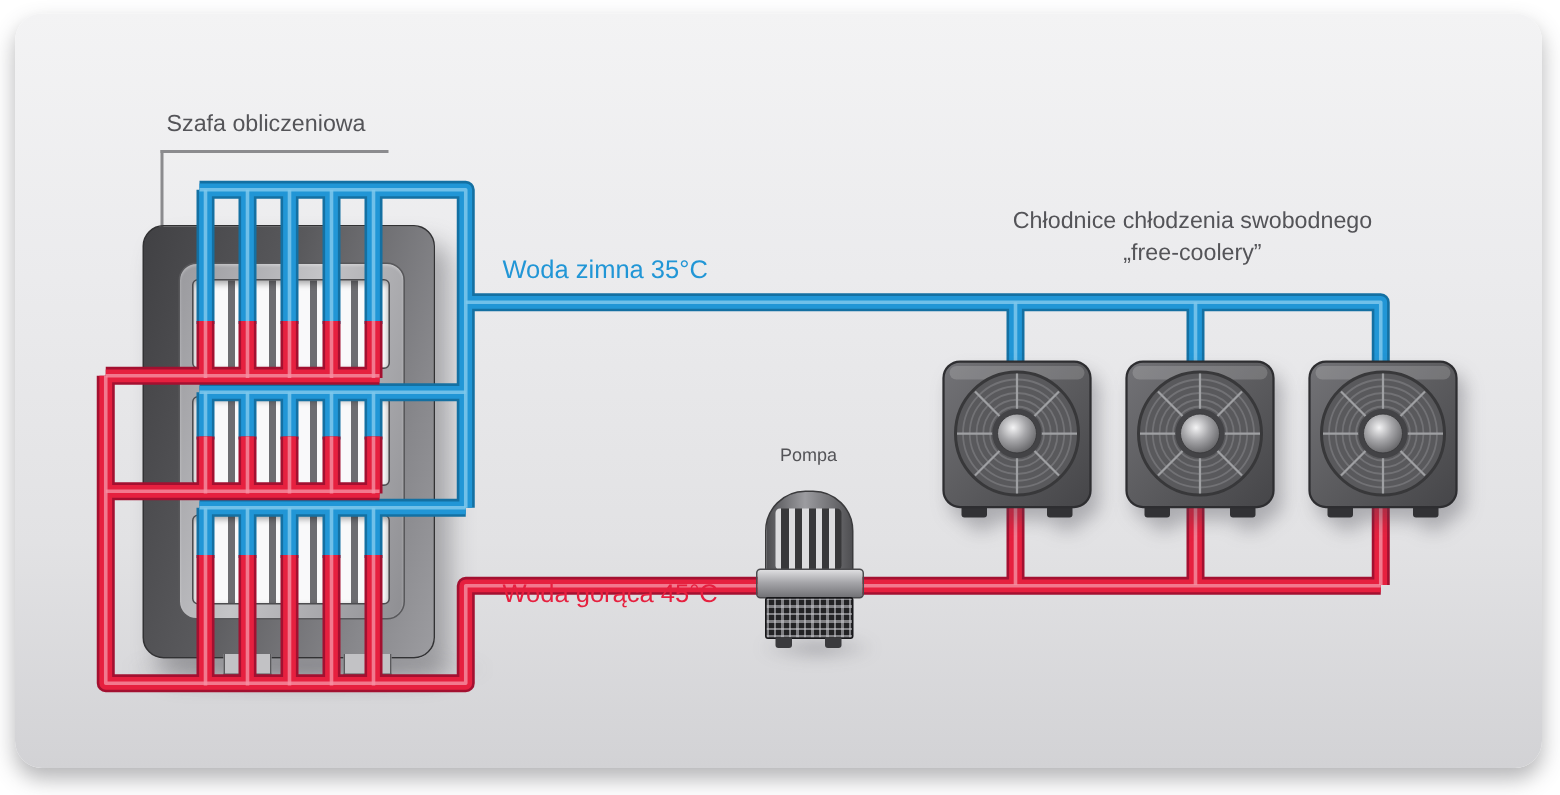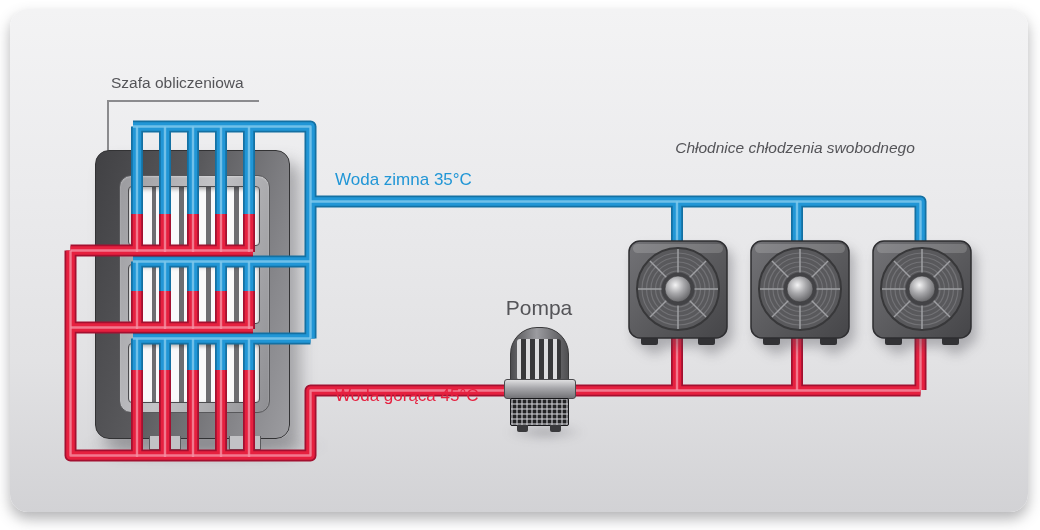--- a/index.html
+++ b/index.html
@@ -15,21 +15,21 @@
     position:absolute;left:10px;top:9px;width:1018px;height:503px;
     border-radius:18px;
     background:linear-gradient(180deg,#f3f3f4 0%,#ebebed 35%,#e2e2e4 70%,#d2d2d5 100%);
     box-shadow:0 7px 14px rgba(90,90,96,.45);
   }
   
   .lbl{position:absolute;color:var(--text,#545458);}
   .title{font-size:23px;letter-spacing:.2px;}
   .cab-label{font-size:15.5px;}
   .coolers-label{font-size:15.5px;line-height:21px;text-align:center;}
-  .pump-label{font-size:21px;text-align:center;}
+  .pump-label{font-size:12px;text-align:center;}
   .cold-label{font-size:17px;color:var(--cold-pipe,#2196d6);font-weight:bold;font-weight:normal;}
   .hot-label{font-size:17px;color:var(--hot-pipe,#e6203f);}
   
   .cabinet{
     position:absolute;left:95px;top:150px;width:193px;height:287px;
     border-radius:14px;border:1px solid #323234;
     background:linear-gradient(105deg,#414144 0%,#59595c 40%,#88888c 80%,#9c9ca0 100%);
     box-shadow:10px 12px 16px rgba(70,70,76,.40);
   }
   .cabinet-inner{
@@ -168,22 +168,23 @@
   <div class="shadow-ellipse" style="left:505px;top:424px;width:80px;height:16px;"></div>
   <div>
     <div class="pump-dome"></div>
     <div class="pump-slats"></div>
     <div class="pump-band"></div>
     <div class="pump-base"></div>
     <div class="pump-foot" style="left:517px;"></div>
     <div class="pump-foot" style="left:550px;"></div>
   </div>
 
-  <div class="lbl coolers-label abs" style="left:630px;top:137px;width:330px;font-style:italic;">
+  <div class="lbl coolers-label abs" style="left:630px;top:137px;width:330px;">
     <span style="display:block;">Chłodnice chłodzenia swobodnego</span>
+    <span style="display:block;">„free-coolery”</span>
   </div>
 
   <svg class="cooler" style="left:628px;top:240px;" width="100" height="106" viewBox="0 0 100 106">
     <defs>
       <linearGradient id="boxGrad" x1="0" y1="0" x2="1" y2="1">
         <stop offset="0" stop-color="#737377"></stop>
           <stop offset="0.5" stop-color="#5c5c5f"></stop>
           <stop offset="1" stop-color="#454548"></stop>
       </linearGradient>
       <radialGradient id="hubGrad" cx="0.4" cy="0.35" r="0.75">

